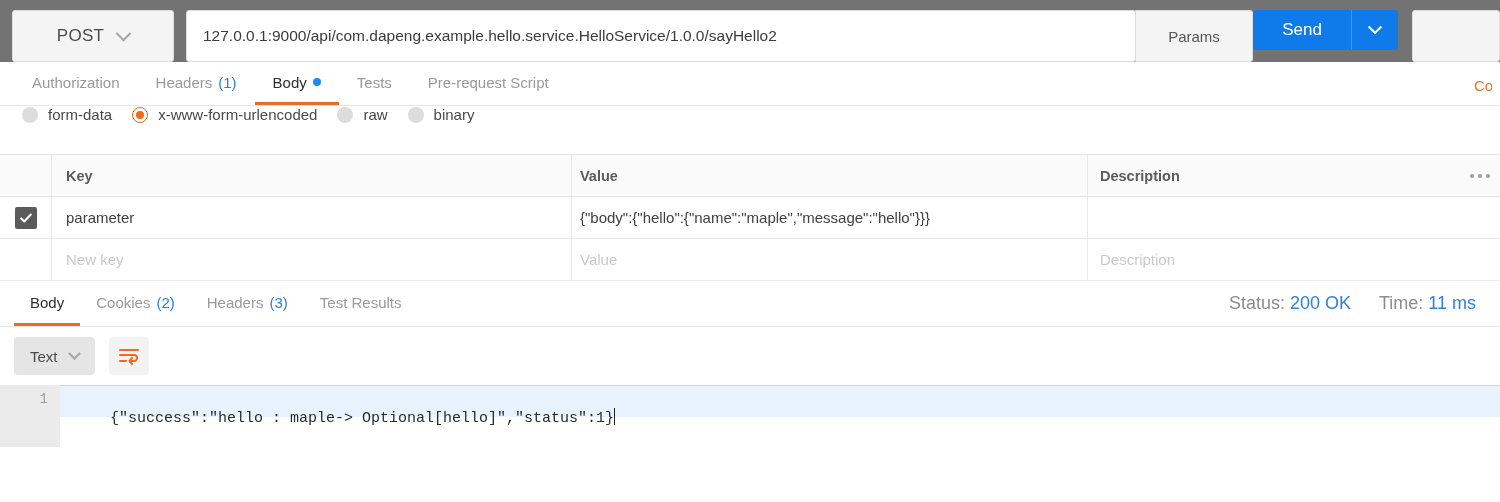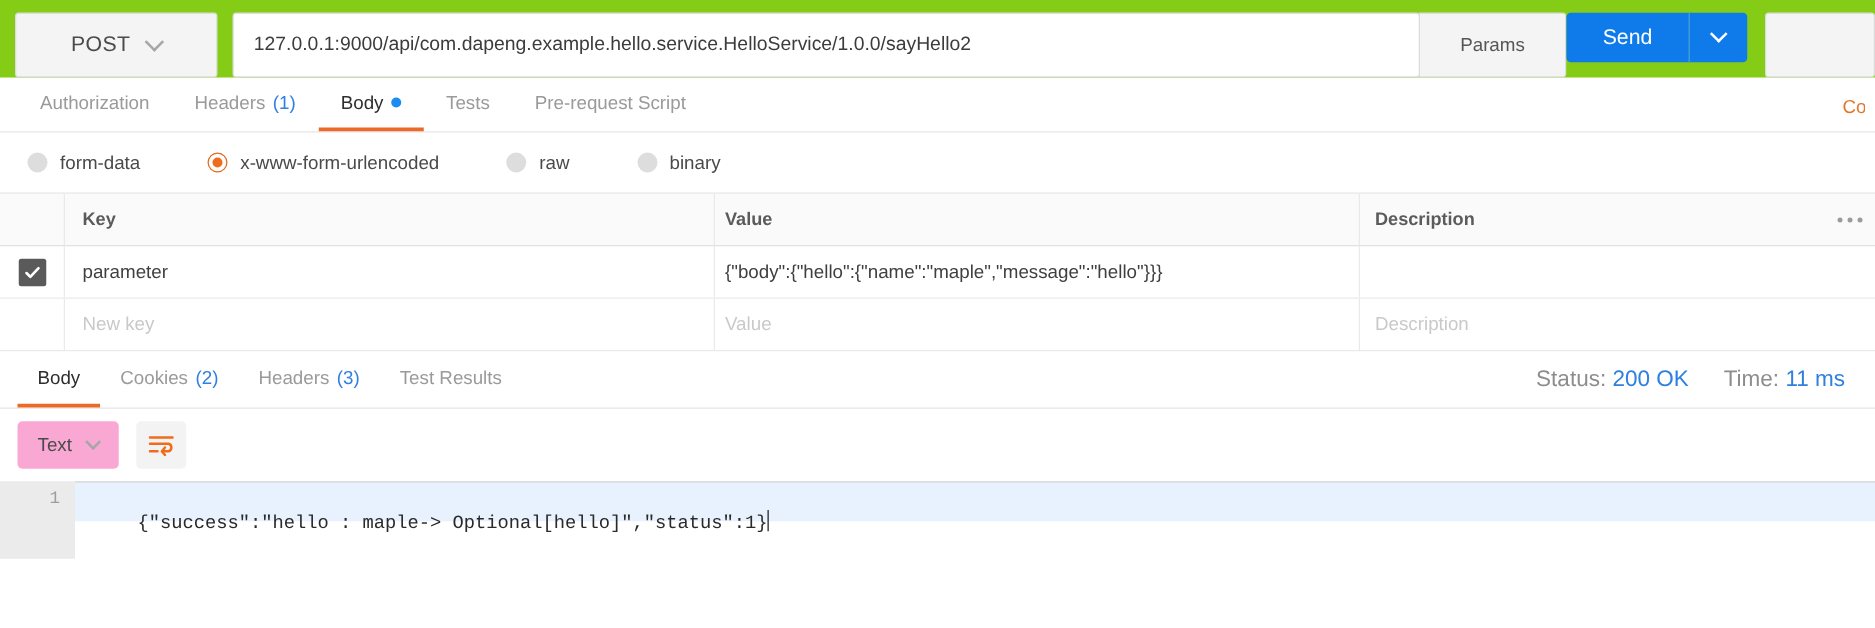--- a/index.html
+++ b/index.html
@@ -7,21 +7,21 @@
     width: 1500px; height: 502px;
     background: #ffffff;
     font-family: "Liberation Sans", sans-serif;
     overflow: hidden;
   }
 
   
   .url-bar {
     display: flex; align-items: stretch;
     height: 62px; padding: 10px 0 0 12px;
-    background: #84cc16;
+    background: #737373;
   }
   .method-box {
     width: 162px; height: 52px;
     border: 1px solid #dcdcdc; border-radius: 3px;
     background: #f4f4f4;
     display: flex; align-items: center; justify-content: center;
     gap: 14px; cursor: pointer;
   }
   .method-label { font-size: 17px; color: #4b4b4b; letter-spacing: .3px; }
   .chev {
@@ -91,22 +91,22 @@
     background: #1b8cf0; display: inline-block;
   }
   .code-link {
     position: absolute; right: 8px; bottom: 11px;
     font-size: 15px; color: #e4752b; cursor: pointer;
     overflow: hidden; width: 18px; white-space: nowrap;
   }
 
   
   .radio-row {
-    display: flex; align-items: center;
-    height: 48px; padding-left: 22px; gap: 54px;
+    display: flex; align-items: flex-start;
+    height: 48px; padding-left: 22px; gap: 20px;
   }
   .radio-item { display: flex; align-items: center; gap: 10px; cursor: pointer; }
   .radio {
     width: 16px; height: 16px; border-radius: 50%;
     background: #dddddd; display: inline-block; position: relative;
   }
   .radio.sel { background: #fff; border: 1px solid #e06a1c; }
   .radio.sel::after {
     content: ""; position: absolute; inset: 3px;
     border-radius: 50%; background: #ef6c1c;
@@ -171,21 +171,21 @@
     display: flex; background: #f3f3f3; border: 1px solid #e3e3e3;
     border-radius: 4px; height: 38px; overflow: hidden;
   }
   .seg div {
     padding: 0 22px; display: flex; align-items: center;
     font-size: 15px; color: #a8a8a8; cursor: pointer;
   }
   .seg div.active { color: #373737; }
   .fmt-sel {
     display: flex; align-items: center; gap: 12px;
-    height: 38px; padding: 0 16px; background: #f9a8d4;
+    height: 38px; padding: 0 16px; background: #e5e5e5;
     border-radius: 4px; font-size: 15px; color: #4a4a4a; cursor: pointer;
   }
   .fmt-sel .chev { width: 9px; height: 9px; }
   .wrap-btn {
     width: 40px; height: 38px; background: #f3f3f3; border-radius: 4px;
     display: flex; align-items: center; justify-content: center; cursor: pointer;
   }
 
   .code-area { display: flex; height: 62px; }
   .gutter {

